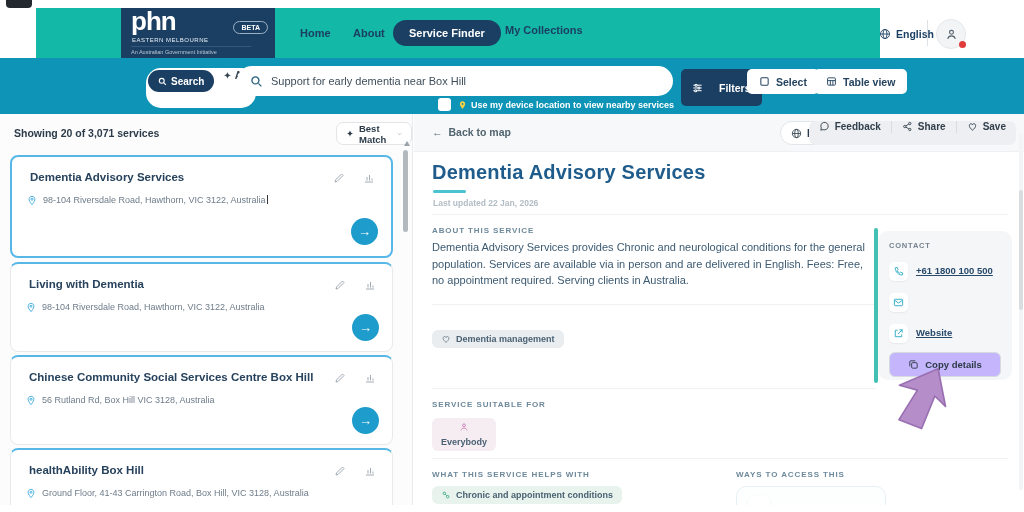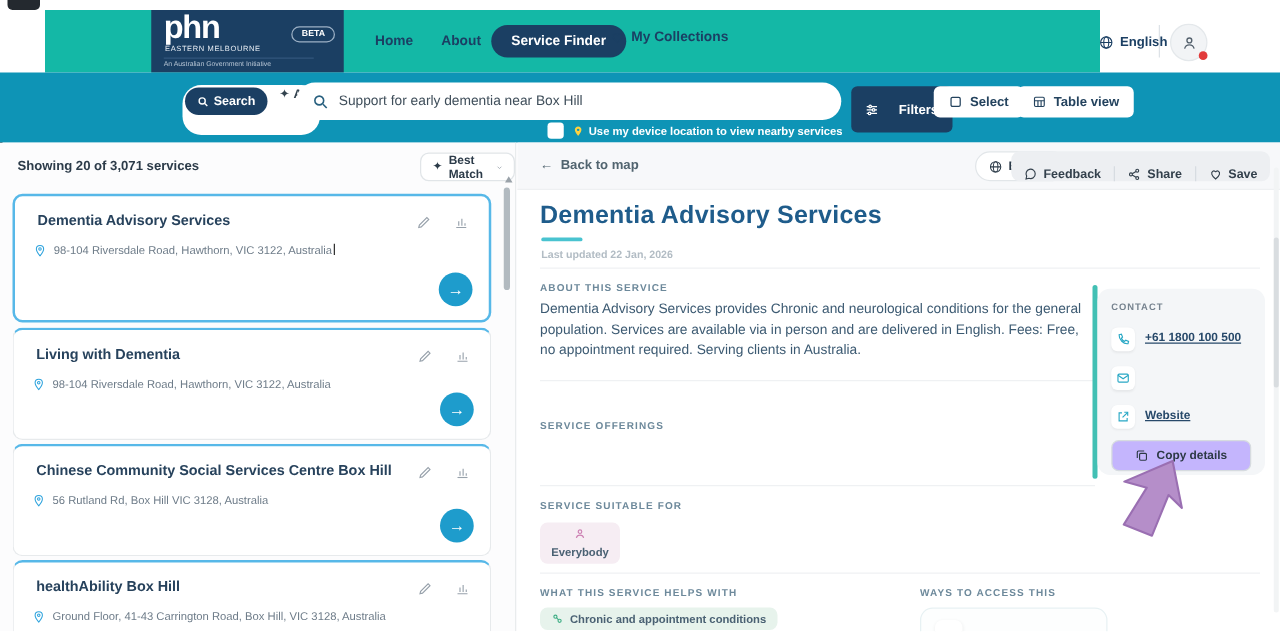--- a/index.html
+++ b/index.html
@@ -67,21 +67,21 @@
   .caret{display:inline-block;width:1px;height:9px;background:#333;vertical-align:-1px;margin-left:1px;}
   .go-btn{width:27px;height:27px;border-radius:50%;background:#1e9ccc;color:#fff;display:flex;align-items:center;
           justify-content:center;font-size:13px;font-weight:700;}
 
   
   .detail{left:414px;top:0;width:610px;height:391px;background:#fff;}
   .dtop{left:0;top:0;width:610px;height:38px;background:#f7f8fa;border-bottom:1px solid #eef0f2;box-sizing:border-box;}
   .back-link{left:18px;top:12px;font-size:10.5px;font-weight:600;color:#51646f;display:flex;gap:6px;align-items:center;}
   .lang-pill{right:170px;top:7px;height:24px;background:#fff;border:1px solid #e2e6e9;border-radius:13px;
              display:flex;align-items:center;gap:5px;padding:0 10px;font-size:10px;font-weight:700;color:#2c3b49;box-sizing:border-box;}
-  .actions{right:8px;top:7px;height:24px;background:#edeff2;border-radius:7px;display:flex;align-items:flex-end;
+  .actions{right:8px;top:7px;height:24px;background:#edeff2;border-radius:7px;display:flex;align-items:flex-start;
            font-size:10px;font-weight:700;color:#33404c;}
   .action-item{display:flex;align-items:center;gap:5px;padding:0 10px;cursor:pointer;}
   .action-sep{width:1px;height:12px;background:#d7dce1;}
   .dtitle{left:18px;top:47px;font-size:20px;font-weight:800;color:#1f5c8b;letter-spacing:.2px;}
   .dunderline{left:19px;top:76px;width:33px;height:3px;background:#49c3d0;border-radius:2px;}
   .dupdated{left:19px;top:84px;font-size:8.5px;font-weight:600;color:#b2bcc4;}
   .hr{height:1px;background:#eff1f3;}
   .sec-label{font-size:8px;font-weight:800;color:#6d899b;letter-spacing:.9px;}
   .about-text{left:18px;top:125px;width:444px;font-size:11px;color:#3c5a72;line-height:1.52;}
   .chip{display:inline-flex;align-items:center;gap:5px;border-radius:6px;padding:4px 9px;font-size:9px;font-weight:600;color:#4a6173;}
@@ -400,20 +400,26 @@
       <div class="abs dtitle">Dementia Advisory Services</div>
       <div class="abs dunderline"></div>
       <div class="abs dupdated">Last updated 22 Jan, 2026</div>
       <div class="abs hr" style="left:18px;top:100px;width:576px;"></div>
 
       <div class="abs sec-label" style="left:18px;top:112px;">ABOUT THIS SERVICE</div>
       <div class="abs about-text">Dementia Advisory Services provides Chronic and neurological conditions for the general population. Services are available via in person and are delivered in English. Fees: Free, no appointment required. Serving clients in Australia.</div>
 
       <div class="abs hr" style="left:18px;top:190px;width:444px;"></div>
       <div class="abs sec-label" style="left:18px;top:202px;margin-top:20px;">SERVICE OFFERINGS</div>
+      <div class="abs chip chip-gray" style="left:18px;top:216px;">
+        <svg width="10" height="10" viewBox="0 0 24 24" fill="none" stroke="#6b7d8d" stroke-width="2">
+            <path d="M12 20C4.5 14.5 3.5 8.5 7.2 6.4 10 4.9 12 7.4 12 8.4c0-1 2-3.5 4.8-2 3.7 2.1 2.7 8.1-4.8 13.6Z"></path>
+          </svg>
+        <span>Dementia management</span>
+      </div>
 
       <div class="abs hr" style="left:18px;top:274px;width:444px;"></div>
       <div class="abs sec-label" style="left:18px;top:286px;">SERVICE SUITABLE FOR</div>
       <div class="abs chip chip-pink" style="left:18px;top:304px;flex-direction:column;">
         <svg width="10" height="10" viewBox="0 0 24 24" fill="none" stroke="#cc7fb2" stroke-width="2.2">
             <circle cx="12" cy="8" r="3.4"></circle>
             <path d="M5 20c1-4 4-5.5 7-5.5s6 1.5 7 5.5"></path>
           </svg>
         <span>Everybody</span>
       </div>

